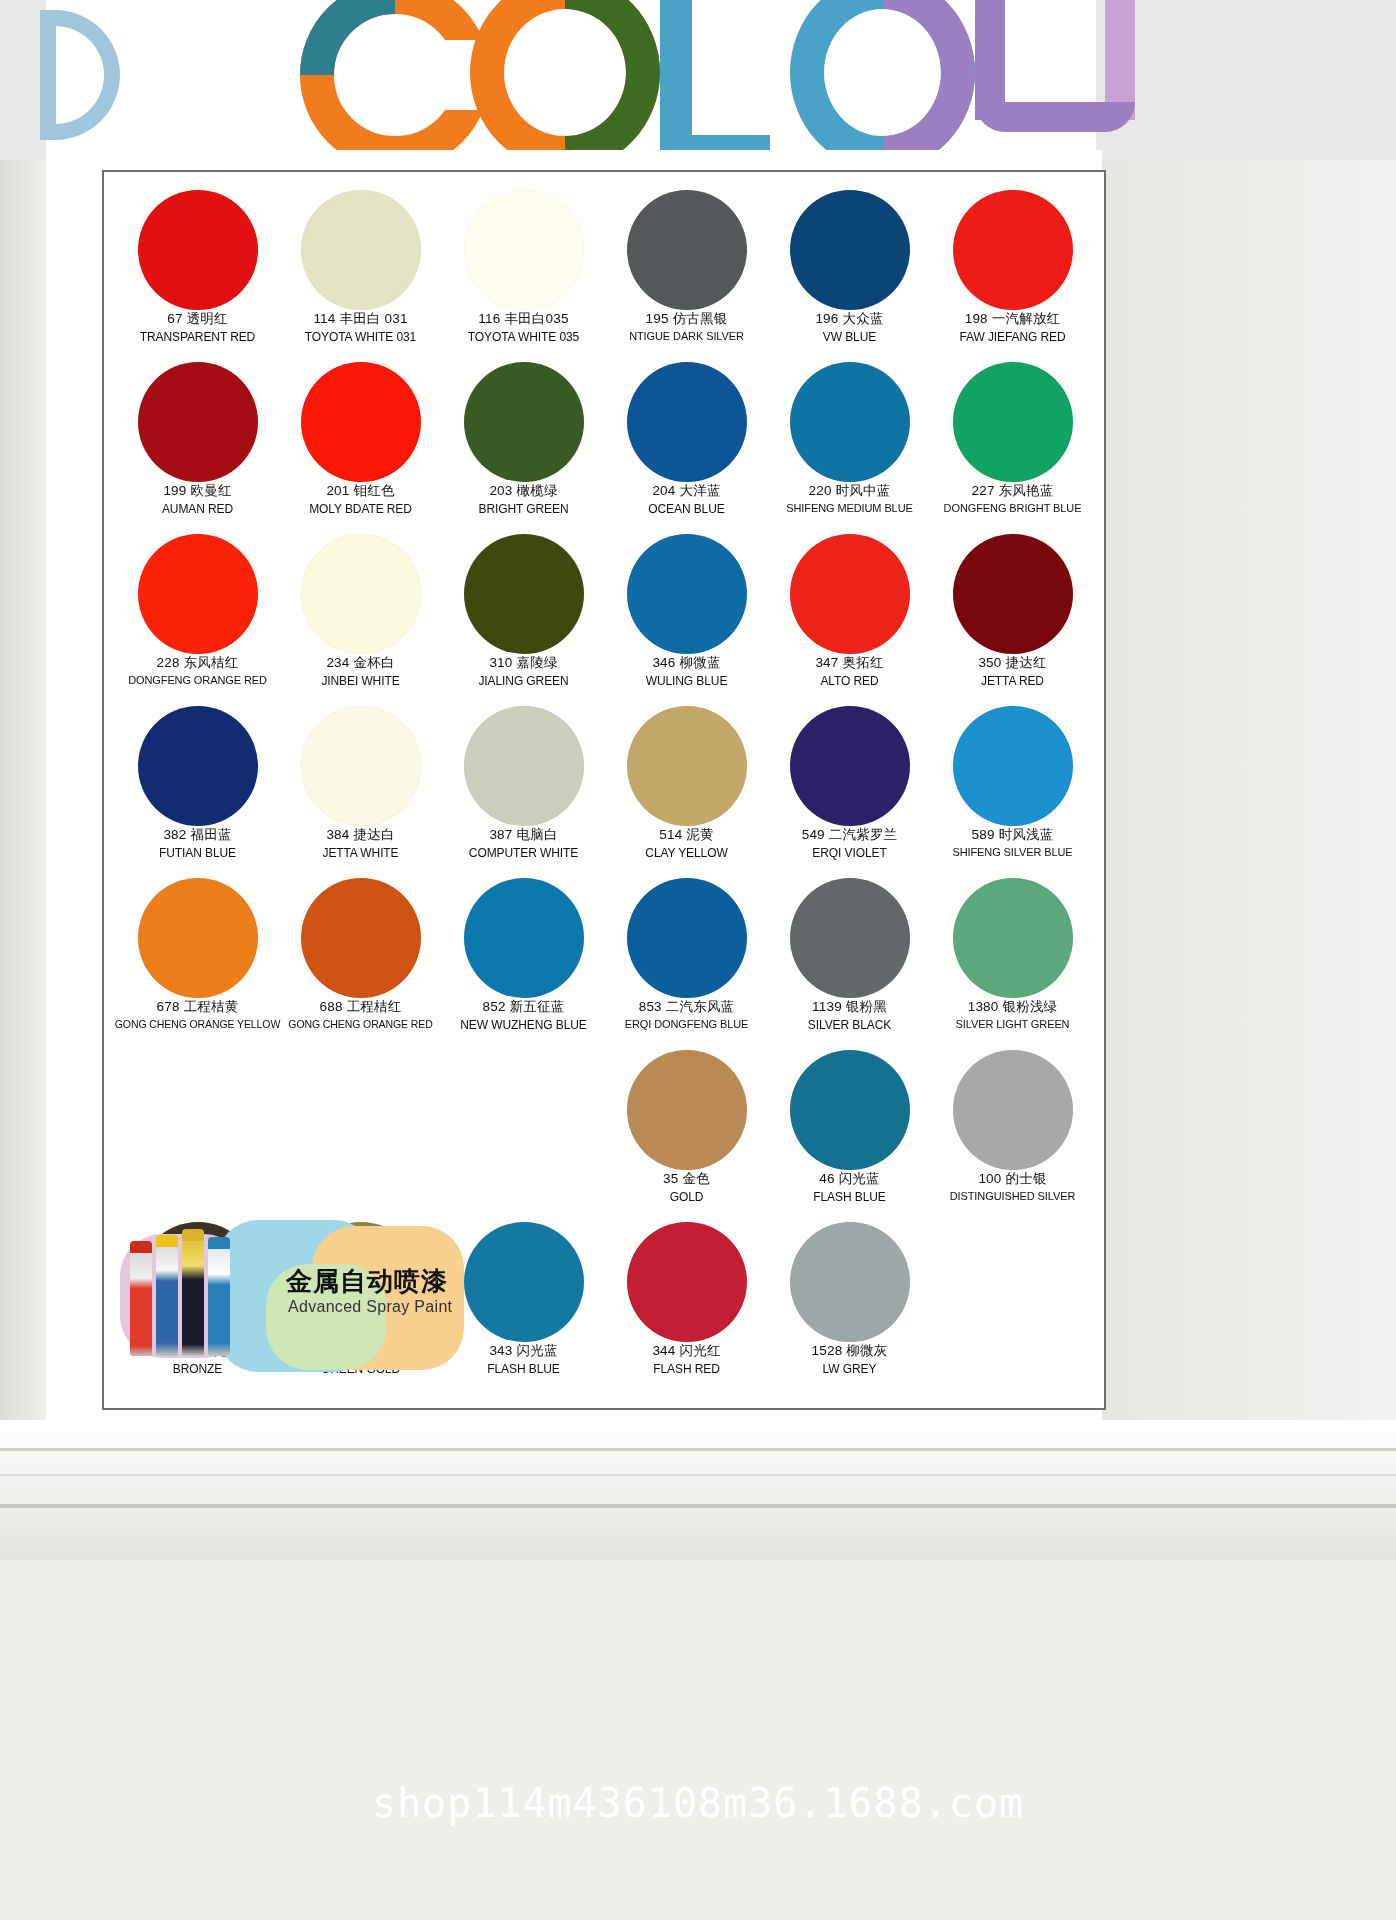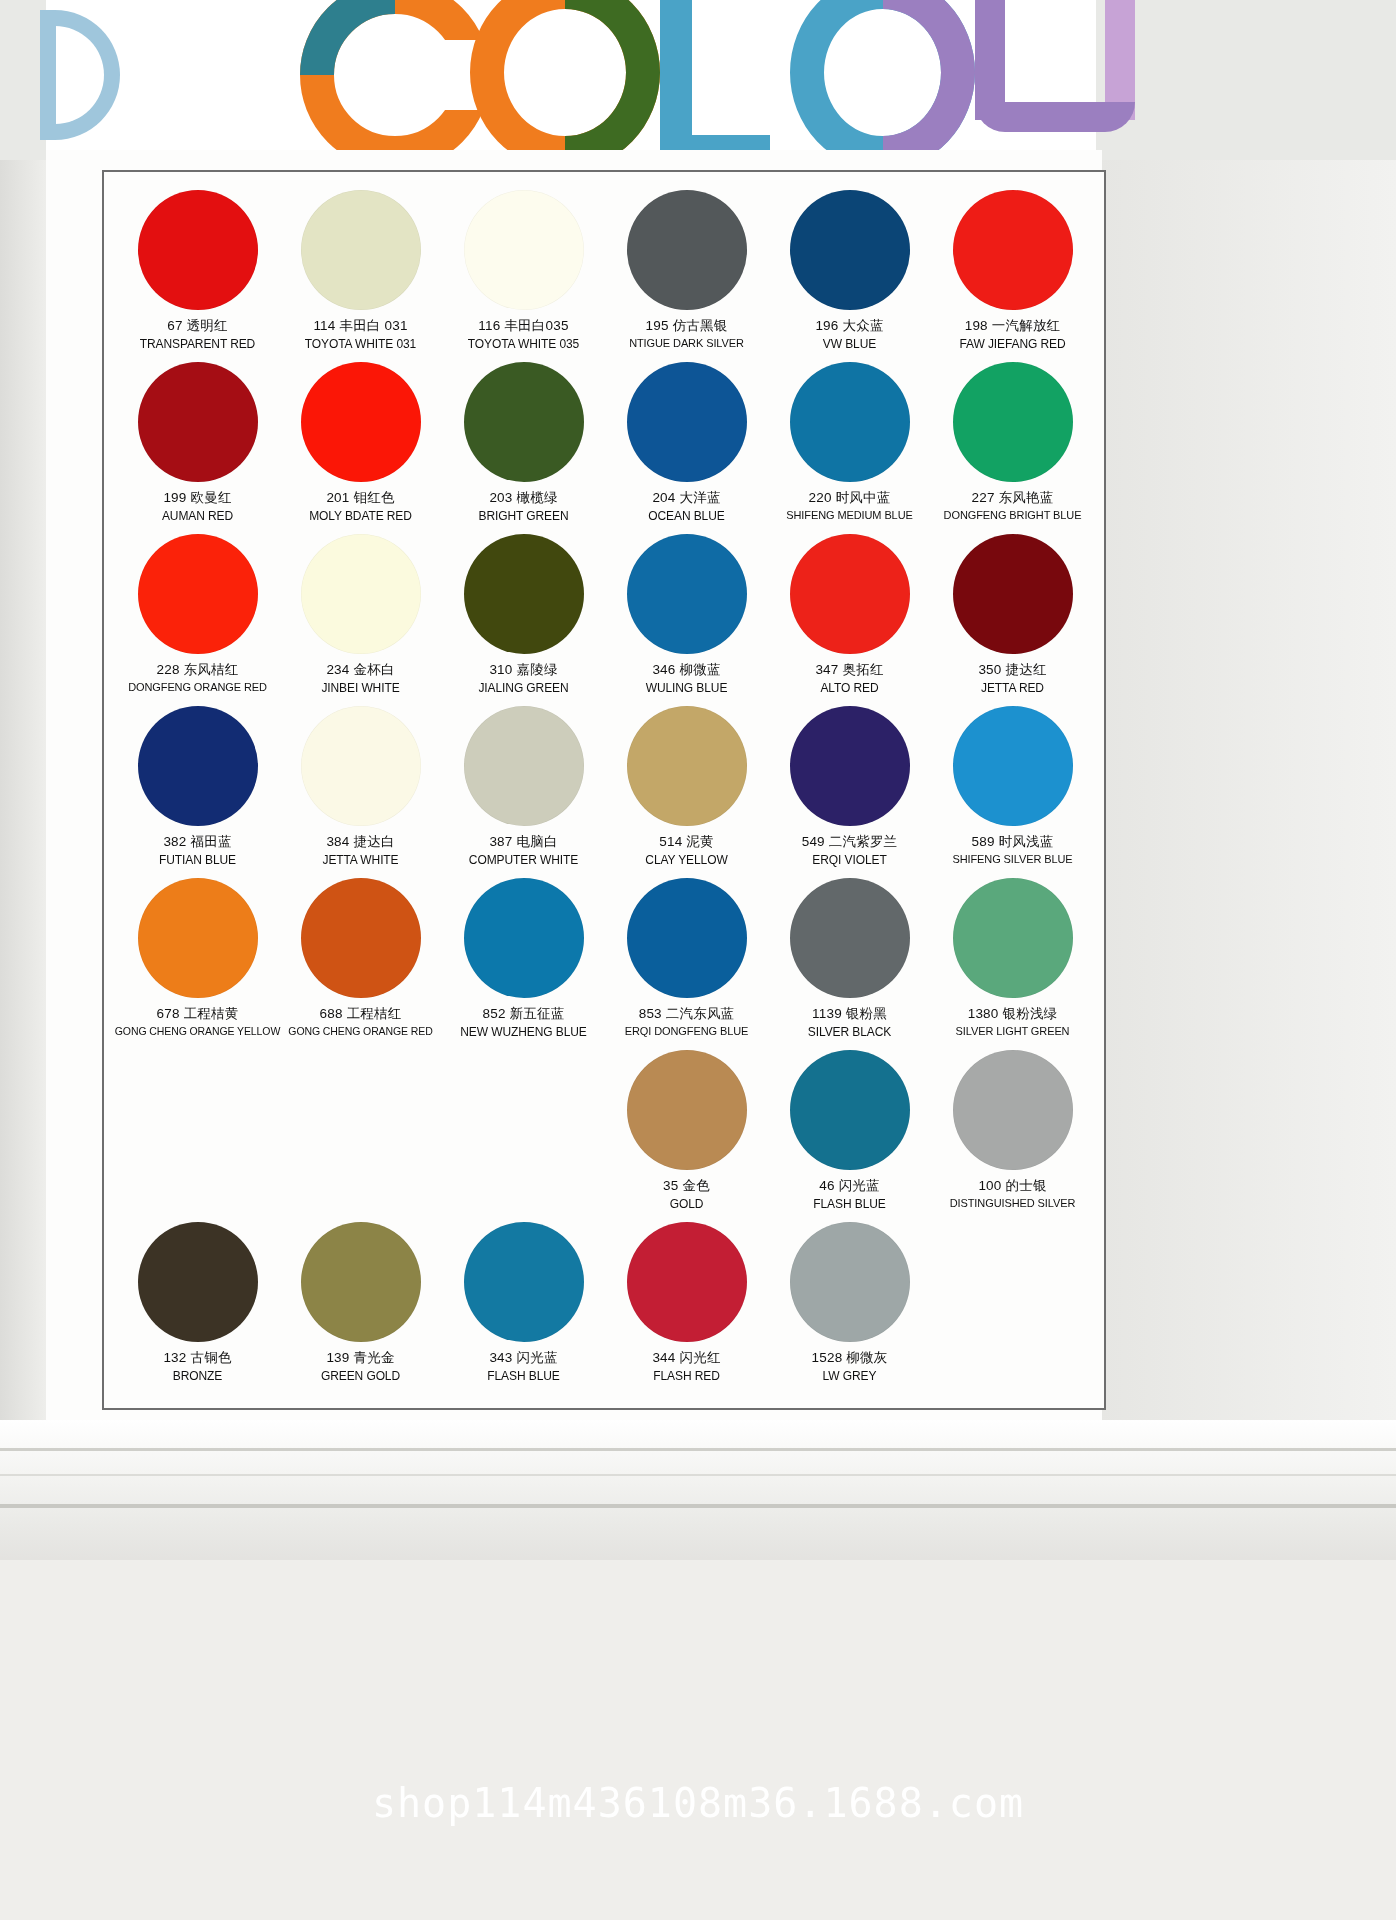--- a/index.html
+++ b/index.html
@@ -73,21 +73,21 @@
     position:absolute;left:12px;top:14px;width:980px;height:1210px;
     display:grid;grid-template-columns:repeat(6,163px);
     grid-template-rows:repeat(7,172px);
   }
   .cell{position:relative;display:flex;flex-direction:column;align-items:center;}
   .swatch{
     width:120px;height:120px;border-radius:50%;margin-top:4px;
     box-shadow:0 0 0 0.5px rgba(0,0,0,0.05) inset;
   }
   .cn{
-    font-size:13.5px;color:#111;margin-top:7px;white-space:nowrap;
+    font-size:13.5px;color:#111;white-space:nowrap;
     letter-spacing:0.2px;font-weight:500;
   }
   .en{
     font-size:12px;color:#111;margin-top:2px;white-space:nowrap;
     letter-spacing:-0.1px;
   }
   .cell.narrow .en{font-size:11px;}
   .cell.narrow2 .en{font-size:10.5px;}
 
   
@@ -384,20 +384,44 @@
           <div class="cn">344  闪光红</div>
           <div class="en">FLASH RED</div>
         </div>
         <div class="cell">
           <div class="swatch" title="LW GREY" style="background: rgb(158, 167, 167);"></div>
           <div class="cn">1528  柳微灰</div>
           <div class="en">LW GREY</div>
         </div>
       </div>
 
+    <div id="advert">
+      <div class="adbg">
+        <div class="blob b1"></div>
+          <div class="blob b2"></div>
+        <div class="blob b3"></div>
+          <div class="blob b4"></div>
+      </div>
+      <div class="cans">
+        <div class="can can1">
+            <div class="cap"></div>
+          </div>
+        <div class="can can2">
+            <div class="cap"></div>
+          </div>
+        <div class="can can3">
+            <div class="cap"></div>
+          </div>
+        <div class="can can4">
+            <div class="cap"></div>
+          </div>
+      </div>
+      <div class="ad-cn">金属自动喷漆</div>
+      <div class="ad-en">Advanced Spray Paint</div>
+    </div>
   </div>
 </div>
 
 <div id="shelf">
   <div class="line1"></div>
     <div class="line2"></div>
     <div class="line3"></div>
 </div>
 <div id="bottomfill"></div>
 <div id="watermark">shop114m436108m36.1688.com</div>

